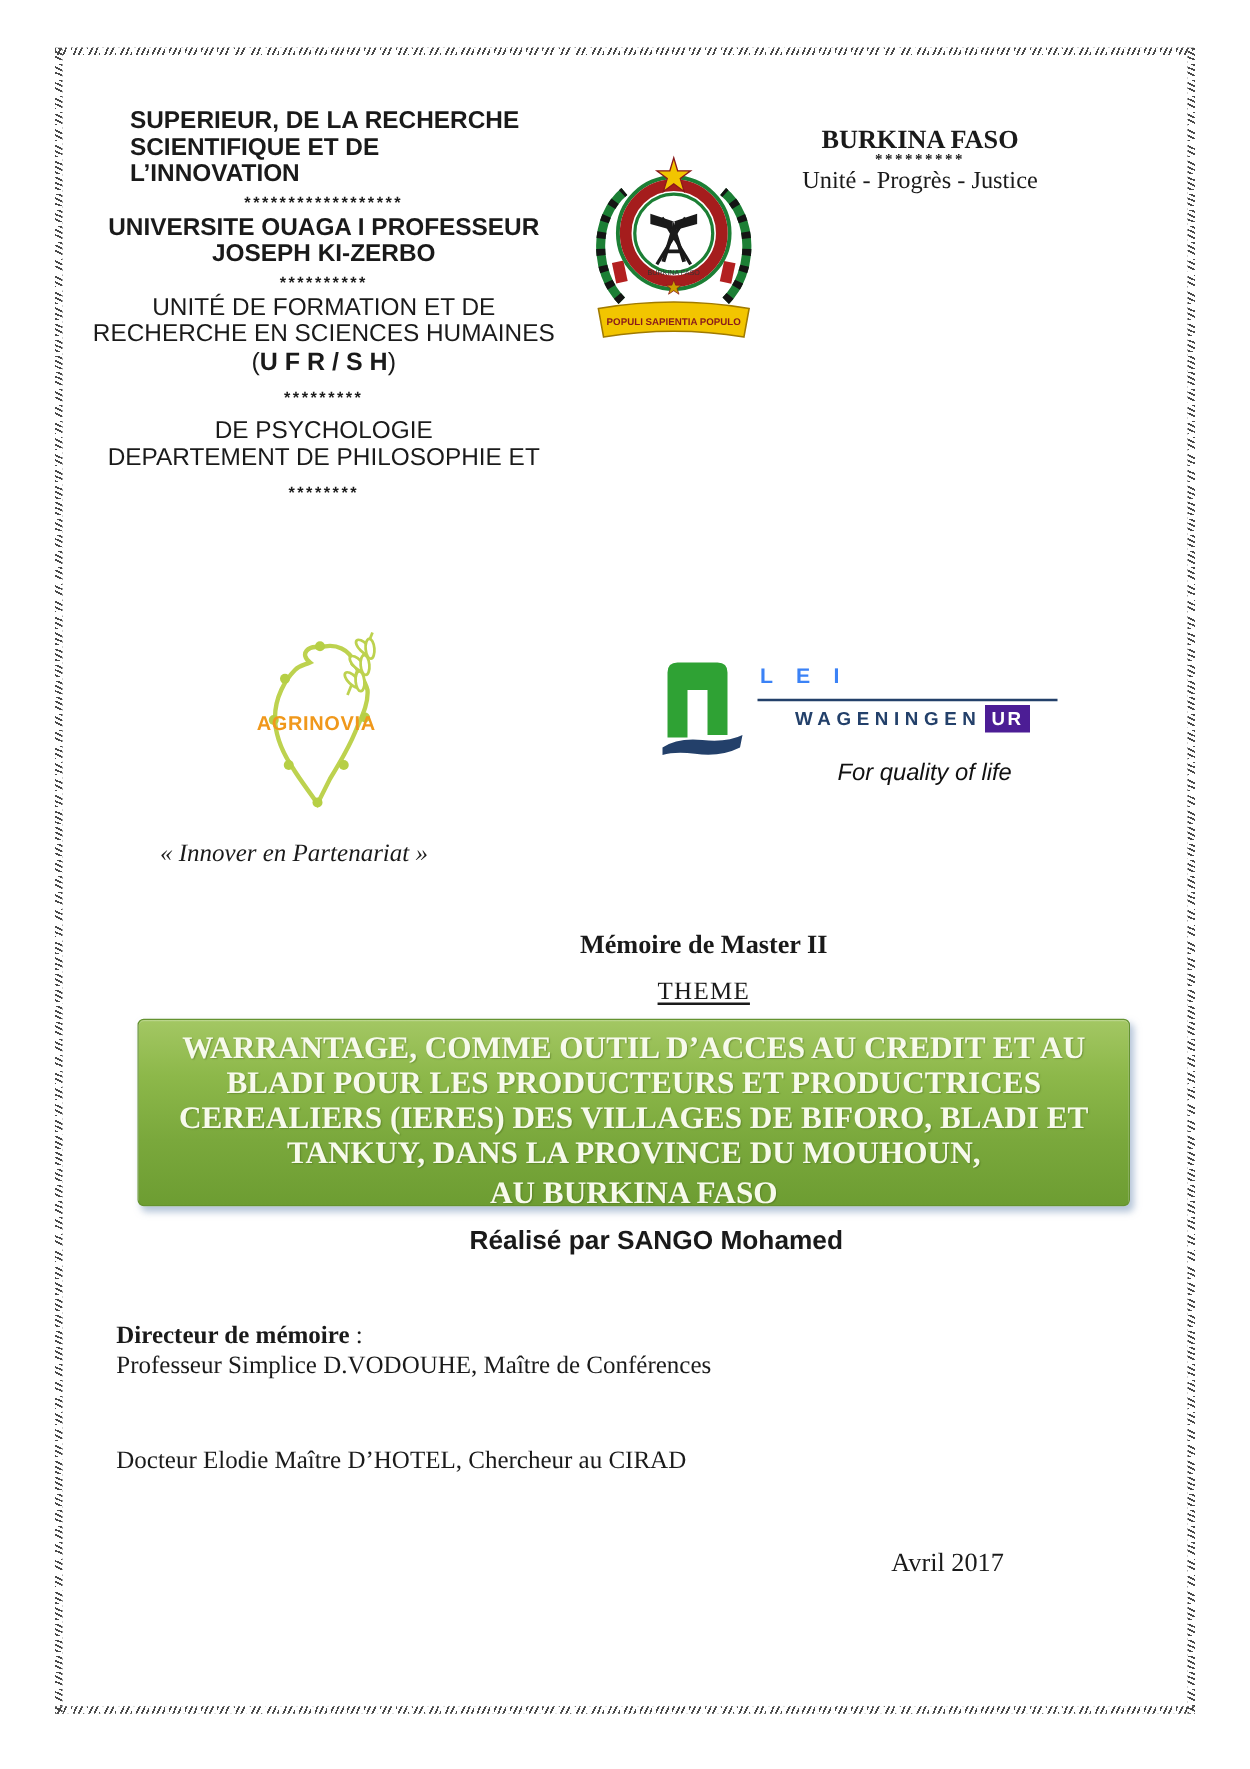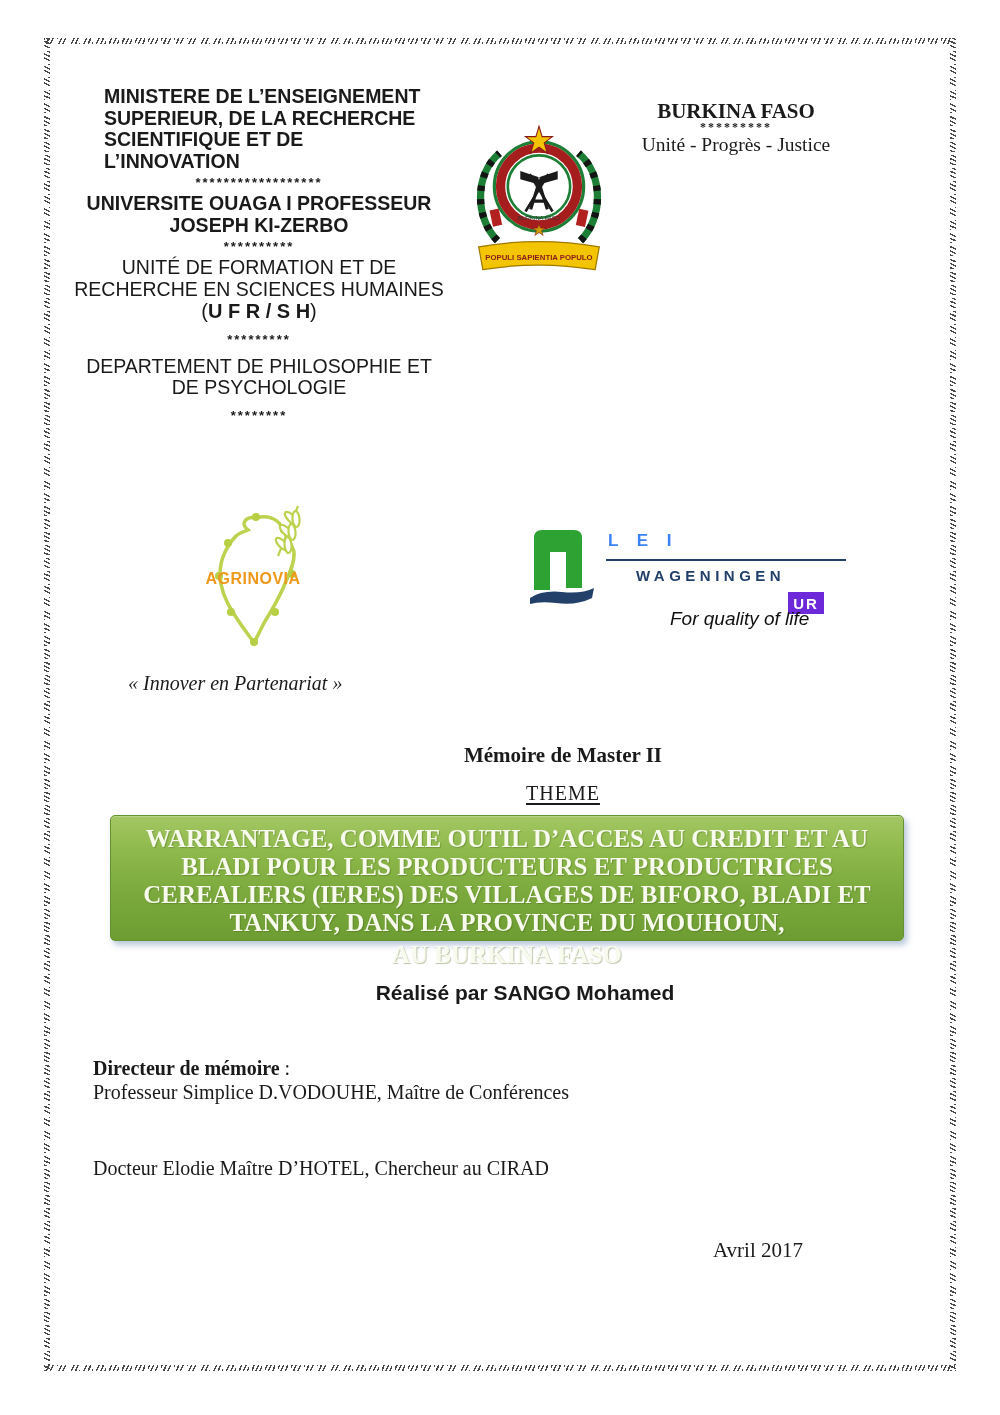--- a/index.html
+++ b/index.html
@@ -49,35 +49,35 @@
            font-family:"Liberation Serif",serif;font-style:italic;font-size:20px;}
 
   
   .lei{position:absolute;left:526px;top:526px;width:330px;height:110px;}
   .lei .mark{position:absolute;left:0;top:2px;}
   .lei .lei-name{position:absolute;left:82px;top:5px;color:#3b82f6;font-weight:bold;
                  font-size:17px;letter-spacing:7px;}
   .lei .rule{position:absolute;left:80px;top:33px;width:240px;height:2px;background:#23406a;}
   .lei .wag{position:absolute;left:110px;top:41px;color:#23406a;font-weight:bold;
             font-size:15px;letter-spacing:4.5px;}
-  .lei .ur{position:absolute;left:262px;top:38px;width:36px;height:22px;background:#6d28d9;
+  .lei .ur{position:absolute;left:262px;top:38px;width:36px;height:22px;background:#4c1d95;
            color:#ffffff;font-weight:bold;font-size:15px;letter-spacing:2px;
-           display:flex;align-items:center;justify-content:center;margin-top:28px;}
+           display:flex;align-items:center;justify-content:center;}
   .lei .slogan{position:absolute;left:144px;top:82px;font-style:italic;font-size:19px;color:#111;}
 
   
   .memoire{position:absolute;left:113px;top:743px;width:900px;text-align:center;
            font-family:"Liberation Serif",serif;}
   .memoire .head{font-weight:bold;font-size:21px;}
   .memoire .theme{margin-top:14px;font-size:20px;letter-spacing:1px;
                   text-decoration:underline;text-underline-offset:3px;}
 
   
   .title-block{
-    position:absolute;left:110px;top:815px;width:794px;height:126px;box-sizing:border-box;
+    position:absolute;left:110px;top:815px;width:794px;height:150px;box-sizing:border-box;
     border-radius:5px;border:1px solid #649230;
     background:linear-gradient(180deg,#a3c763 0%,#8db84a 30%,#7aa83c 65%,#6d9d32 100%);
     box-shadow:3px 4px 6px rgba(120,150,185,.55), inset 0 1px 0 rgba(255,255,255,.25);
     text-align:center;color:#f7faec;
     font-family:"Liberation Serif",serif;font-weight:bold;font-size:25px;line-height:28px;
     padding-top:9px;text-shadow:1px 1px 1px rgba(60,90,20,.35);
   }
   .title-block .last{margin-top:4px;}
 
   
@@ -93,42 +93,41 @@
 </head>
 <body>
 
 <div class="pb pb-h pb-top"></div>
 <div class="pb pb-h pb-bottom"></div>
 <div class="pb pb-v pb-left"></div>
 <div class="pb pb-v pb-right"></div>
 
 <div class="left-col">
   <div class="ministry">
-    <div>MINISTERE DE L’ENSEIGNEMENT</div>
     <div>SUPERIEUR, DE LA RECHERCHE</div>
     <div>SCIENTIFIQUE ET DE</div>
     <div>L’INNOVATION</div>
   </div>
   <div class="sep">******************</div>
   <div class="center bold">
     <div>UNIVERSITE OUAGA I PROFESSEUR</div>
     <div>JOSEPH KI-ZERBO</div>
   </div>
   <div class="sep">**********</div>
   <div class="center">
     <div>UNITÉ DE FORMATION ET DE</div>
     <div>RECHERCHE EN SCIENCES HUMAINES</div>
     <div class="ufr-acronym-line"><span>(</span><span class="bold">U F R / S H</span><span>)</span></div>
   </div>
   <div class="gap-s"></div>
   <div class="sep">*********</div>
   <div class="gap-s"></div>
   <div class="center">
+    <div>DE PSYCHOLOGIE</div>
     <div>DEPARTEMENT DE PHILOSOPHIE ET</div>
-    <div>DE PSYCHOLOGIE</div>
   </div>
   <div class="gap-s"></div>
   <div class="sep">********</div>
   <div class="gap-s"></div>
 </div>
 
 <svg class="emblem" width="146" height="158" viewBox="0 0 140 152">
 
   <path d="M30,116 C8,94 8,52 32,32" fill="none" stroke="#1c7f35" stroke-width="7"></path>
   <path d="M110,116 C132,94 132,52 108,32" fill="none" stroke="#1c7f35" stroke-width="7"></path>

